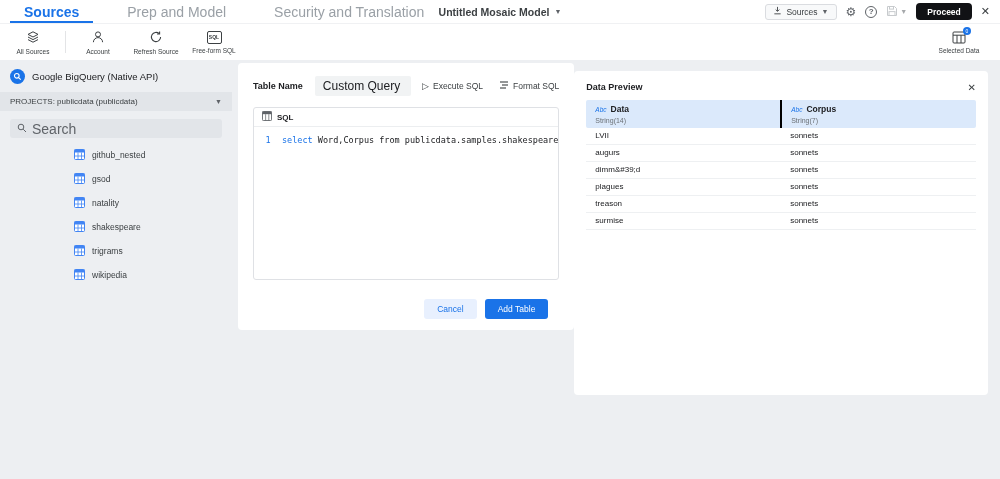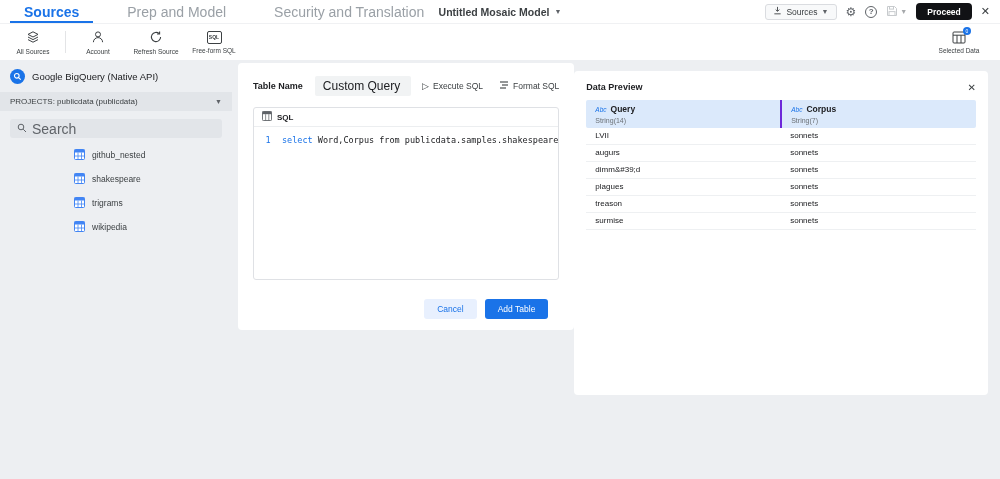--- a/index.html
+++ b/index.html
@@ -67,21 +67,21 @@
   .btn-cancel { background:#e8f0fe; color:#1a73e8; }
   .btn-add { background:#1a73e8; color:#fff; }
 
   
   .preview-card { flex:1; margin-top:8px; padding:8px 12px 0; overflow:hidden; display:flex; flex-direction:column; }
   .preview-head { display:flex; align-items:center; font-size:9px; font-weight:bold; height:16px; }
   .preview-close { margin-left:auto; font-size:10px; font-weight:normal; color:#3c4043; cursor:pointer; }
   .ptable { margin-top:5px; }
   .phead { display:flex; background:#dbe9fb; border-radius:2px; }
   .pcol { flex:1; padding:4px 9px 4px; }
-  .pcol + .pcol { border-left:2px solid #6d28d9; }
+  .pcol + .pcol { border-left:2px solid #000000; }
   .pcol-top { display:flex; align-items:baseline; gap:4px; }
   .ptype { color:#1a73e8; font-size:6.5px; font-style:italic; }
   .pname { font-weight:bold; font-size:8.5px; color:#202124; }
   .pdtype { color:#6b7075; font-size:7px; margin-top:2.5px; }
   .prow { display:flex; border-bottom:1px solid #eef0f2; }
   .pcell { flex:1; padding:3.5px 9px; font-size:8px; color:#202124; }
 </style>
 </head>
 <body>
 
@@ -209,20 +209,40 @@
           <span>github_nested</span>
         </div>
         <div class="tree-item">
           <span><svg width="11" height="11" viewBox="0 0 11 11">
                 <rect x="0.5" y="0.5" width="10" height="10" rx="1" fill="#fff" stroke="#4285f4" stroke-width="1"></rect>
                 <rect x="0.5" y="0.5" width="10" height="3" fill="#4285f4"></rect>
                 <line x1="0.5" y1="7" x2="10.5" y2="7" stroke="#4285f4" stroke-width="0.8"></line>
                 <line x1="4" y1="3.5" x2="4" y2="10.5" stroke="#4285f4" stroke-width="0.8"></line>
                 <line x1="7.5" y1="3.5" x2="7.5" y2="10.5" stroke="#4285f4" stroke-width="0.8"></line>
               </svg></span>
+          <span>gsod</span>
+        </div>
+        <div class="tree-item">
+          <span><svg width="11" height="11" viewBox="0 0 11 11">
+                <rect x="0.5" y="0.5" width="10" height="10" rx="1" fill="#fff" stroke="#4285f4" stroke-width="1"></rect>
+                <rect x="0.5" y="0.5" width="10" height="3" fill="#4285f4"></rect>
+                <line x1="0.5" y1="7" x2="10.5" y2="7" stroke="#4285f4" stroke-width="0.8"></line>
+                <line x1="4" y1="3.5" x2="4" y2="10.5" stroke="#4285f4" stroke-width="0.8"></line>
+                <line x1="7.5" y1="3.5" x2="7.5" y2="10.5" stroke="#4285f4" stroke-width="0.8"></line>
+              </svg></span>
+          <span>natality</span>
+        </div>
+        <div class="tree-item">
+          <span><svg width="11" height="11" viewBox="0 0 11 11">
+                <rect x="0.5" y="0.5" width="10" height="10" rx="1" fill="#fff" stroke="#4285f4" stroke-width="1"></rect>
+                <rect x="0.5" y="0.5" width="10" height="3" fill="#4285f4"></rect>
+                <line x1="0.5" y1="7" x2="10.5" y2="7" stroke="#4285f4" stroke-width="0.8"></line>
+                <line x1="4" y1="3.5" x2="4" y2="10.5" stroke="#4285f4" stroke-width="0.8"></line>
+                <line x1="7.5" y1="3.5" x2="7.5" y2="10.5" stroke="#4285f4" stroke-width="0.8"></line>
+              </svg></span>
           <span>shakespeare</span>
         </div>
         <div class="tree-item">
           <span><svg width="11" height="11" viewBox="0 0 11 11">
                 <rect x="0.5" y="0.5" width="10" height="10" rx="1" fill="#fff" stroke="#4285f4" stroke-width="1"></rect>
                 <rect x="0.5" y="0.5" width="10" height="3" fill="#4285f4"></rect>
                 <line x1="0.5" y1="7" x2="10.5" y2="7" stroke="#4285f4" stroke-width="0.8"></line>
                 <line x1="4" y1="3.5" x2="4" y2="10.5" stroke="#4285f4" stroke-width="0.8"></line>
                 <line x1="7.5" y1="3.5" x2="7.5" y2="10.5" stroke="#4285f4" stroke-width="0.8"></line>
               </svg></span>
@@ -288,21 +308,21 @@
       <div class="card preview-card">
         <div class="preview-head">
           <span>Data Preview</span>
           <span class="preview-close">✕</span>
         </div>
         <div class="ptable">
           <div class="phead">
             <div class="pcol">
               <div class="pcol-top">
                 <span class="ptype">Abc</span>
-                <span class="pname">Query</span>
+                <span class="pname">Data</span>
               </div>
               <div class="pdtype">String(14)</div>
             </div>
             <div class="pcol">
               <div class="pcol-top">
                 <span class="ptype">Abc</span>
                 <span class="pname">Corpus</span>
               </div>
               <div class="pdtype">String(7)</div>
             </div>

